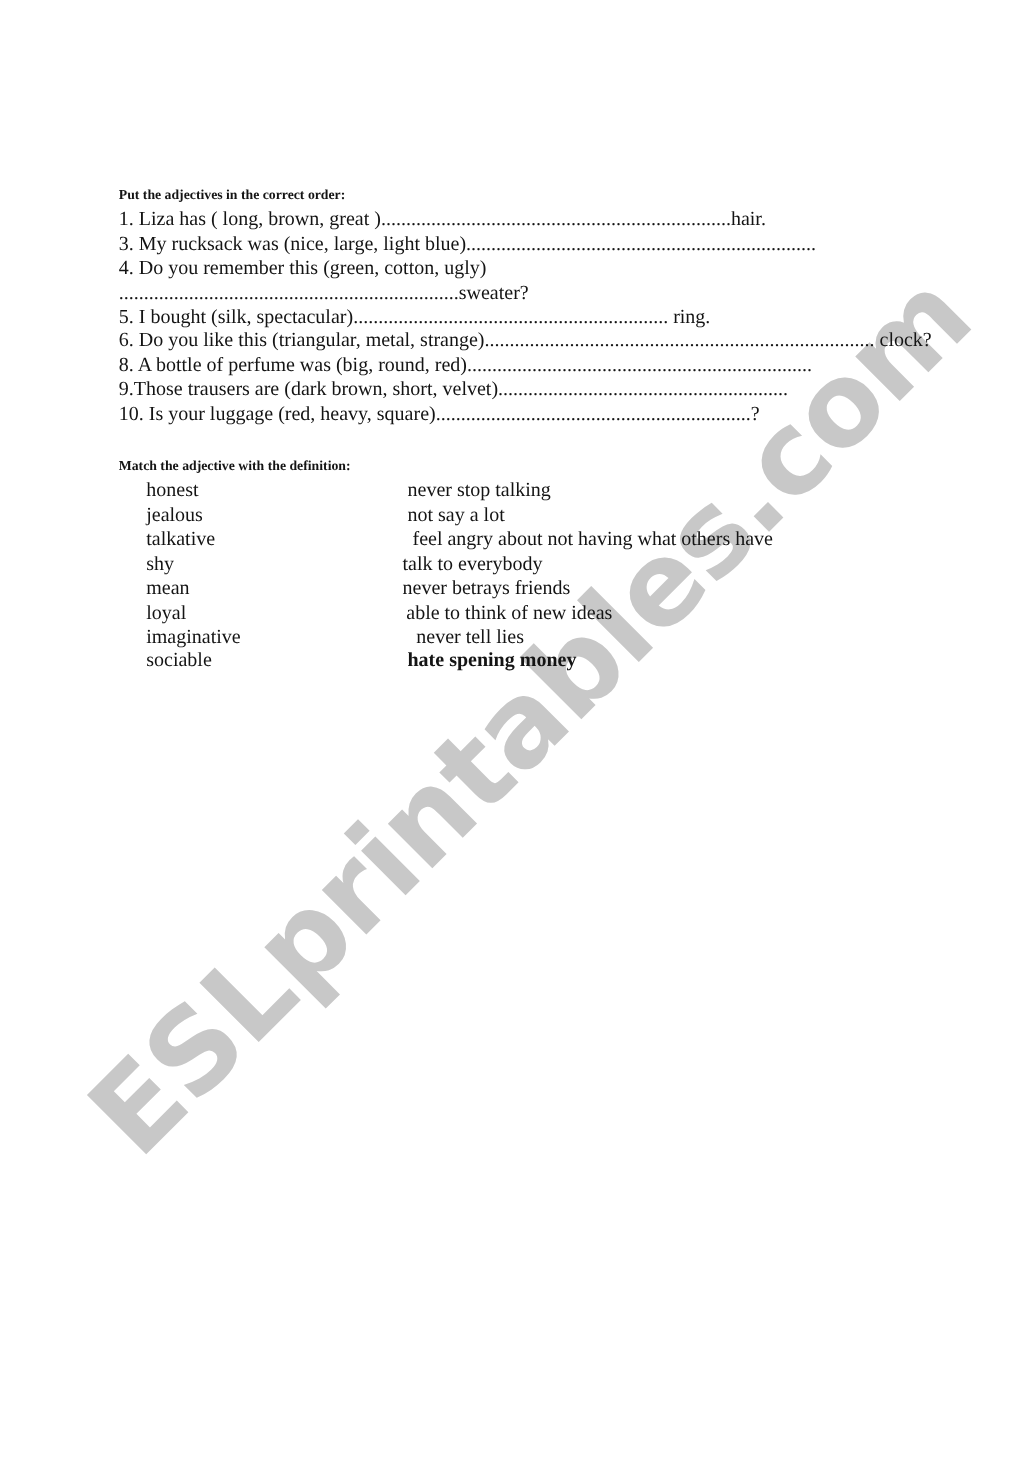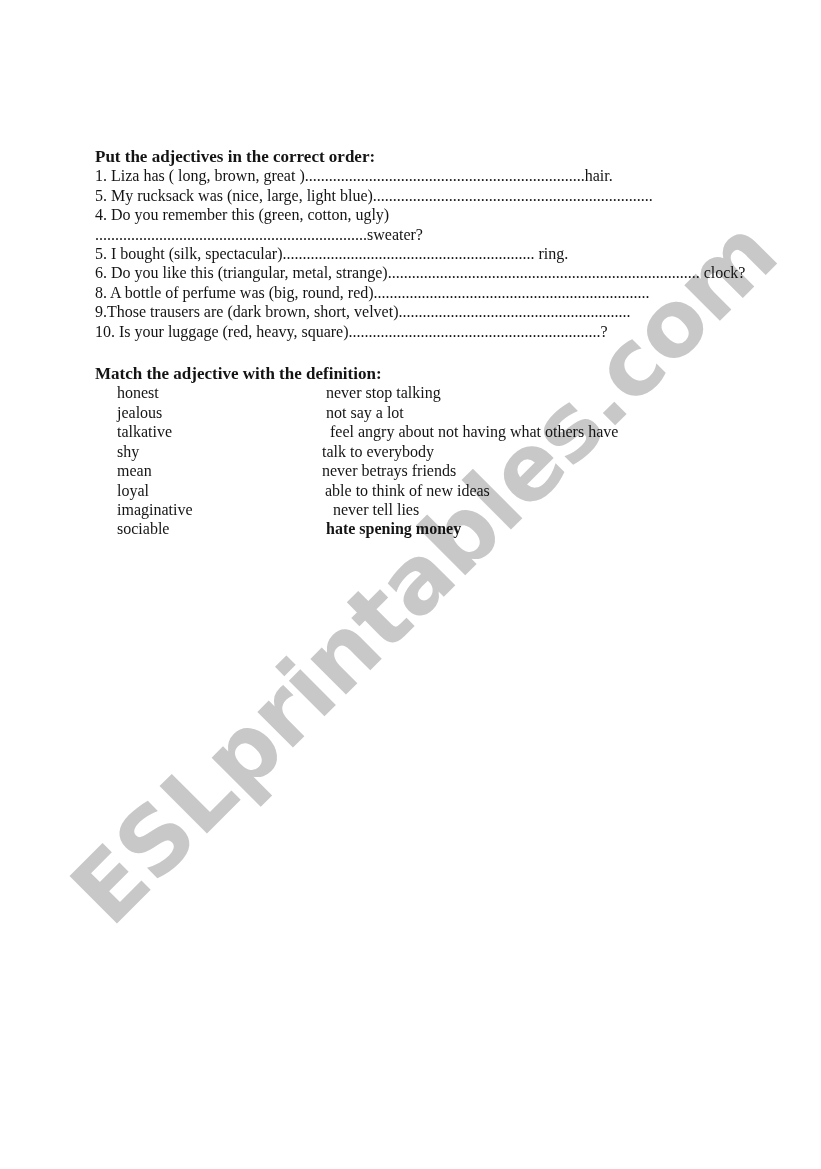--- a/index.html
+++ b/index.html
@@ -34,21 +34,21 @@
     position: absolute;
     left: 95px;
     top: 147px;
     width: 680px;
     z-index: 1;
     font-size: 16px;
     line-height: 19.4px;
   }
   .sec-title {
     font-weight: bold;
-    font-size: 17px;
+    font-size: 11px;
     line-height: 19.4px;
     white-space: pre;
   }
   .ex-line {
     white-space: pre;
     overflow: hidden;
   }
   .match-section {
     margin-top: 23px;
   }
@@ -76,21 +76,21 @@
 <div class="page">
 
   <div class="watermark">ESLprintables.com</div>
 
   <div class="content">
 
     <div class="order-section">
       <div class="sec-title">Put the adjectives in the correct order:</div>
 
       <div class="ex-line"><span>1. Liza has ( long, brown, great )</span><span>......................................................................</span><span>hair.</span></div>
-      <div class="ex-line"><span>5. My rucksack was (nice, large, light blue)</span><span>......................................................................</span><span></span></div>
+      <div class="ex-line"><span>3. My rucksack was (nice, large, light blue)</span><span>......................................................................</span><span></span></div>
       <div class="ex-line"><span>4. Do you remember this (green, cotton, ugly)</span><span></span><span></span></div>
       <div class="ex-line"><span></span><span>....................................................................</span><span>sweater?</span></div>
       <div class="ex-line"><span>5. I bought (silk, spectacular)</span><span>...............................................................</span><span> ring.</span></div>
       <div class="ex-line"><span>6. Do you like this (triangular, metal, strange)</span><span>..............................................................................</span><span> clock?</span></div>
       <div class="ex-line"><span>8. A bottle of perfume was (big, round, red)</span><span>.....................................................................</span><span></span></div>
       <div class="ex-line"><span>9.Those trausers are (dark brown, short, velvet)</span><span>..........................................................</span><span></span></div>
       <div class="ex-line"><span>10. Is your luggage (red, heavy, square)</span><span>...............................................................</span><span>?</span></div>
     </div>
 
     <div class="match-section">

